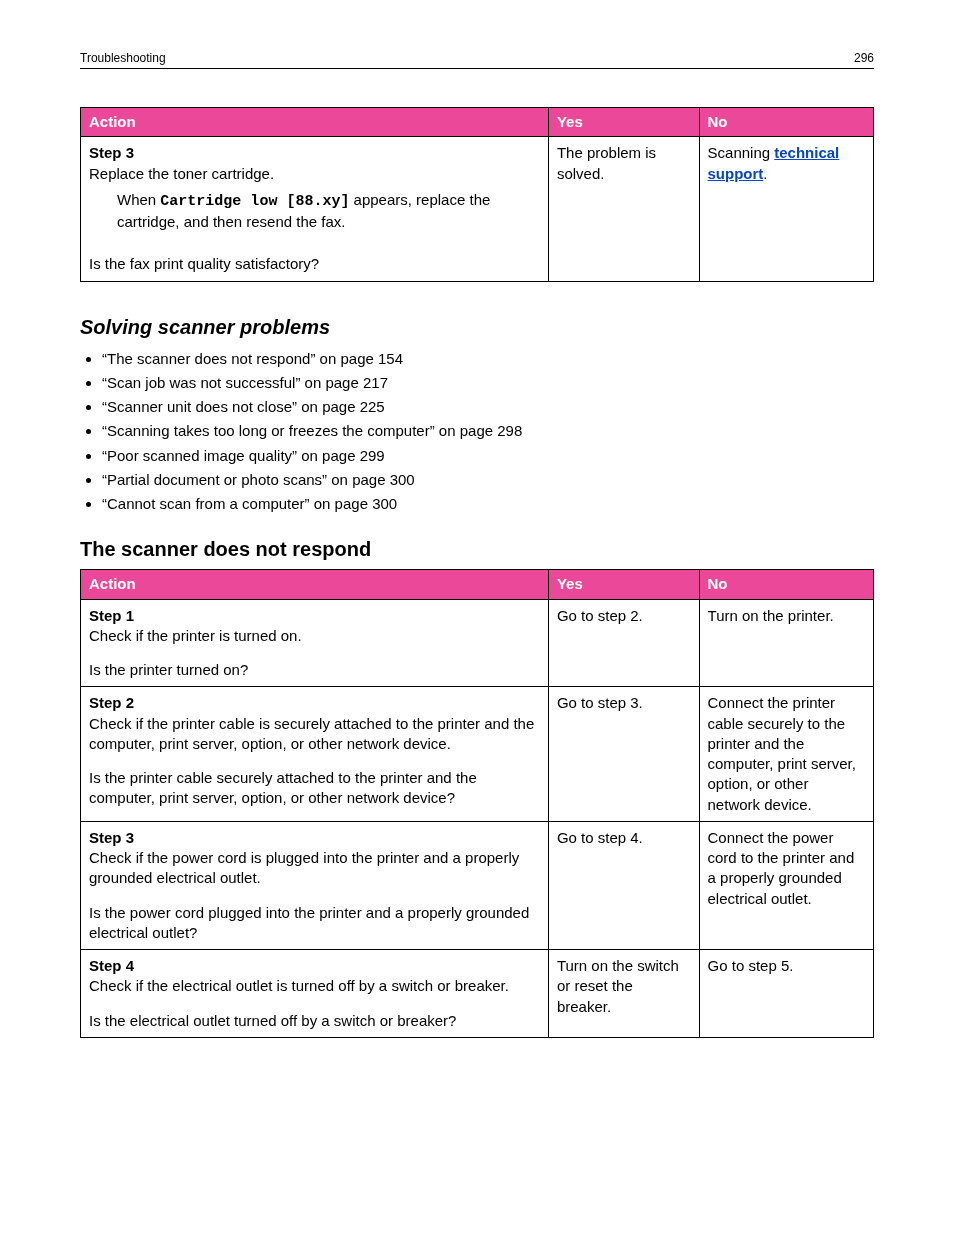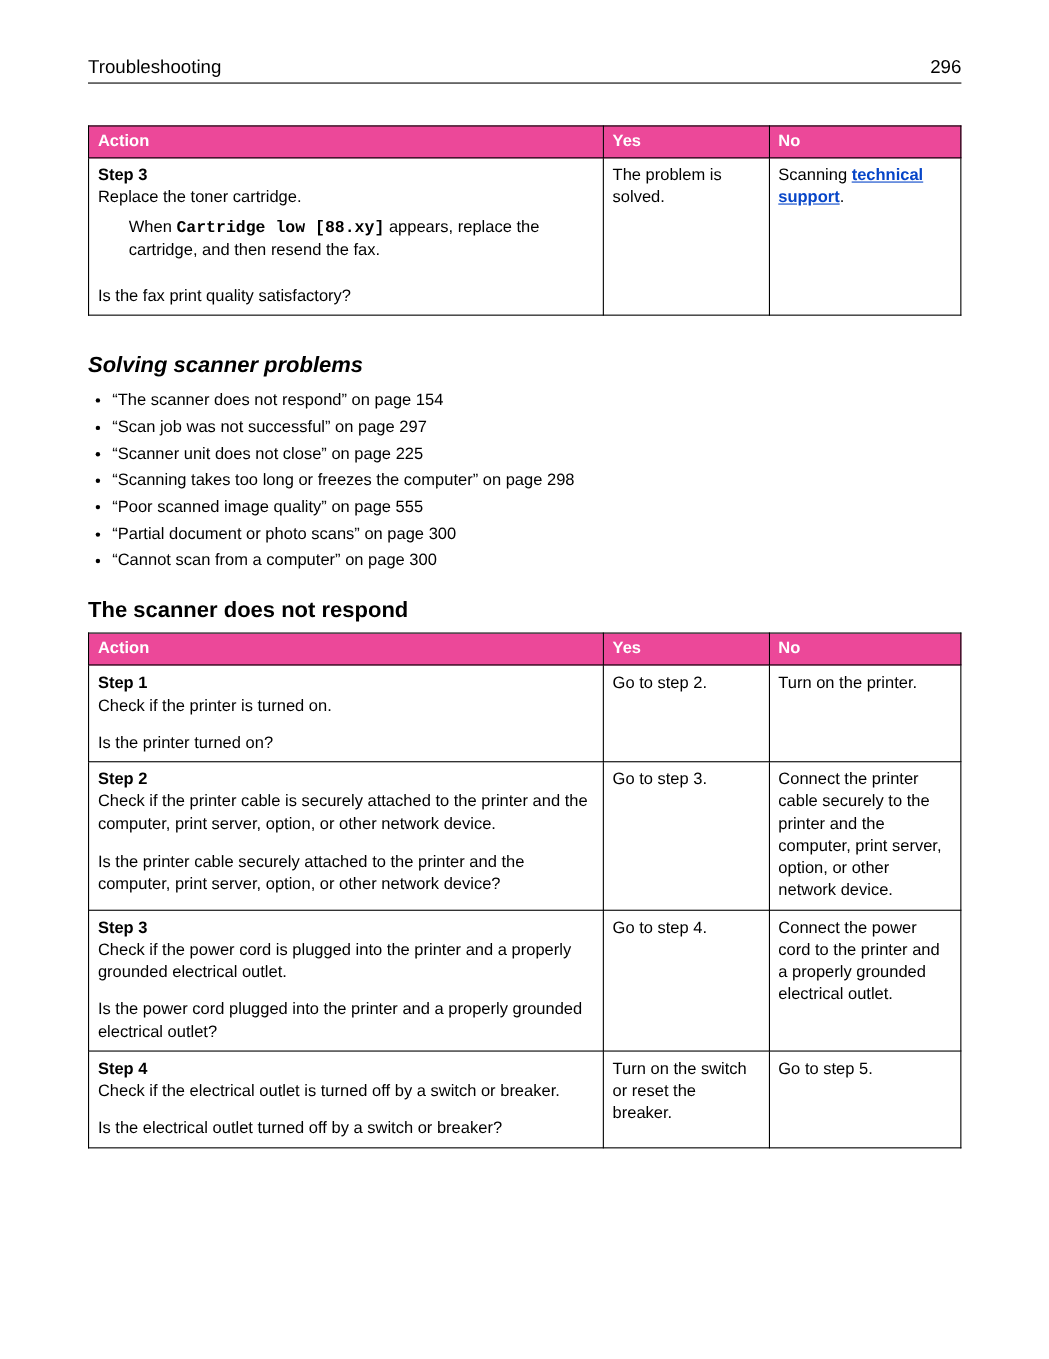--- a/index.html
+++ b/index.html
@@ -9,21 +9,21 @@
     margin: 0;
     padding: 50px 80px;
     line-height: 1.35;
   }
   .header-row {
     display: flex;
     justify-content: space-between;
     border-bottom: 1px solid #000;
     padding-bottom: 2px;
     margin-bottom: 38px;
-    font-size: 17px;
+    font-size: 12px;
   }
   table {
     border-collapse: collapse;
     width: 100%;
     margin-bottom: 22px;
   }
   table, th, td {
     border: 1px solid #000;
   }
   th {
@@ -104,24 +104,24 @@
         <span>Scanning </span><a href="#" class="link">technical support</a><span>.</span>
       </td>
     </tr>
   </tbody>
 </table>
 
 <h1 class="section">Solving scanner problems</h1>
 
 <ul class="toc">
   <li>“The scanner does not respond” on page 154</li>
-  <li>“Scan job was not successful” on page 297</li>
+  <li>“Scan job was not successful” on page 217</li>
   <li>“Scanner unit does not close” on page 225</li>
   <li>“Scanning takes too long or freezes the computer” on page 298</li>
-  <li>“Poor scanned image quality” on page 555</li>
+  <li>“Poor scanned image quality” on page 299</li>
   <li>“Partial document or photo scans” on page 300</li>
   <li>“Cannot scan from a computer” on page 300</li>
 </ul>
 
 <h2 class="subsection">The scanner does not respond</h2>
 
 <table>
   <thead>
     <tr>
       <th>Action</th>

